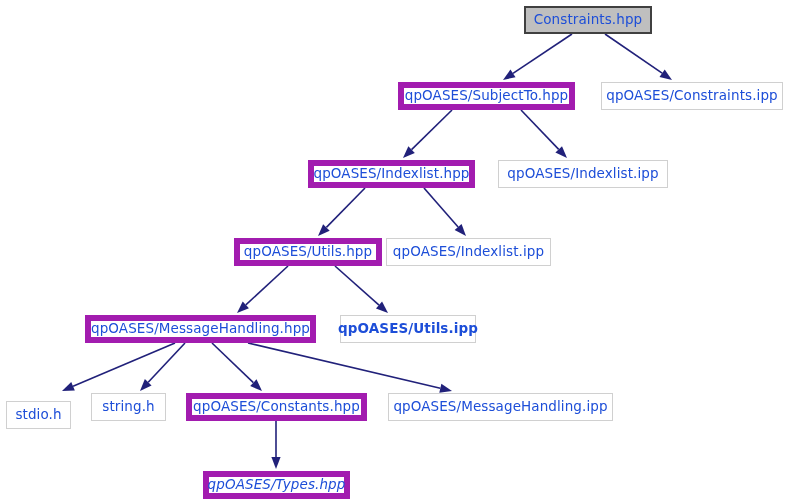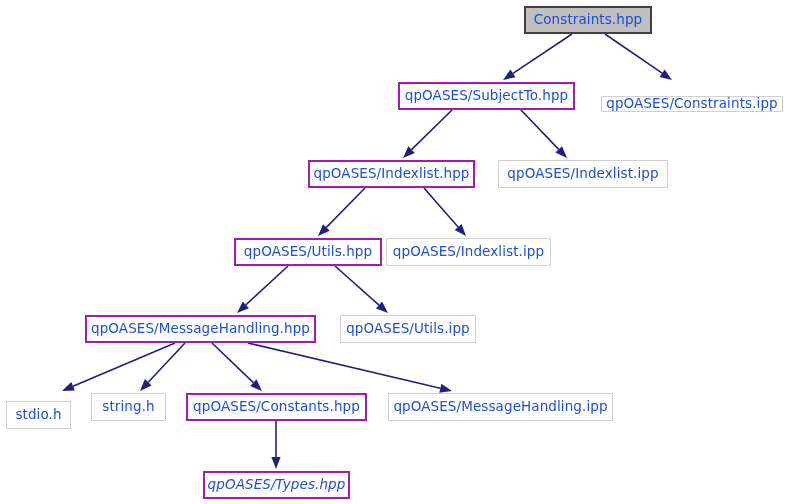--- a/index.html
+++ b/index.html
@@ -37,21 +37,21 @@
     border: 1px solid #c8c8c8;
     letter-spacing: 0.1px;
   }
   
   .node.root {
     background: #bfbfbf;
     border: 2px solid #404040;
   }
   
   .node.solid {
-    border: 2px solid #a21caf;
+    border: 6px solid #a21caf;
     background: #ffffff;
   }
   
   .node.light {
     border: 1px solid #d0d0d0;
     background: #ffffff;
   }
 </style>
 </head>
 <body>
@@ -111,39 +111,39 @@
         <polygon points="271.4,457 280.6,457 276,469" fill="#21217a"></polygon>
       </g>
     </svg>
   <div id="node-layer">
       <div class="node root" style="left: 524px; top: 6px; width: 128px; height: 28px;">
         <span>Constraints.hpp</span>
       </div>
       <div class="node solid" style="left: 398px; top: 82px; width: 177px; height: 28px;">
         <span>qpOASES/SubjectTo.hpp</span>
       </div>
-      <div class="node light" style="left: 601px; top: 82px; width: 182px; height: 16px; margin-top: 14px;">
+      <div class="node light" style="left: 601px; top: 82px; width: 182px; height: 28px;">
         <span>qpOASES/Constraints.ipp</span>
       </div>
       <div class="node solid" style="left: 308px; top: 160px; width: 167px; height: 28px;">
         <span>qpOASES/Indexlist.hpp</span>
       </div>
       <div class="node light" style="left: 498px; top: 160px; width: 170px; height: 28px;">
         <span>qpOASES/Indexlist.ipp</span>
       </div>
       <div class="node solid" style="left: 234px; top: 238px; width: 148px; height: 28px;">
         <span>qpOASES/Utils.hpp</span>
       </div>
       <div class="node light" style="left: 386px; top: 238px; width: 165px; height: 28px;">
         <span>qpOASES/Indexlist.ipp</span>
       </div>
       <div class="node solid" style="left: 85px; top: 315px; width: 231px; height: 28px;">
         <span>qpOASES/MessageHandling.hpp</span>
       </div>
-      <div class="node light" style="left: 340px; top: 315px; width: 136px; height: 28px;">
+      <div class="node light" style="left: 340px; top: 315px; width: 136px; height: 28px; font-weight: bold;">
         <span>qpOASES/Utils.ipp</span>
       </div>
       <div class="node light" style="left: 6px; top: 393px; width: 65px; height: 28px; margin-top: 8px;">
         <span>stdio.h</span>
       </div>
       <div class="node light" style="left: 91px; top: 393px; width: 75px; height: 28px;">
         <span>string.h</span>
       </div>
       <div class="node solid" style="left: 186px; top: 393px; width: 181px; height: 28px;">
         <span>qpOASES/Constants.hpp</span>

